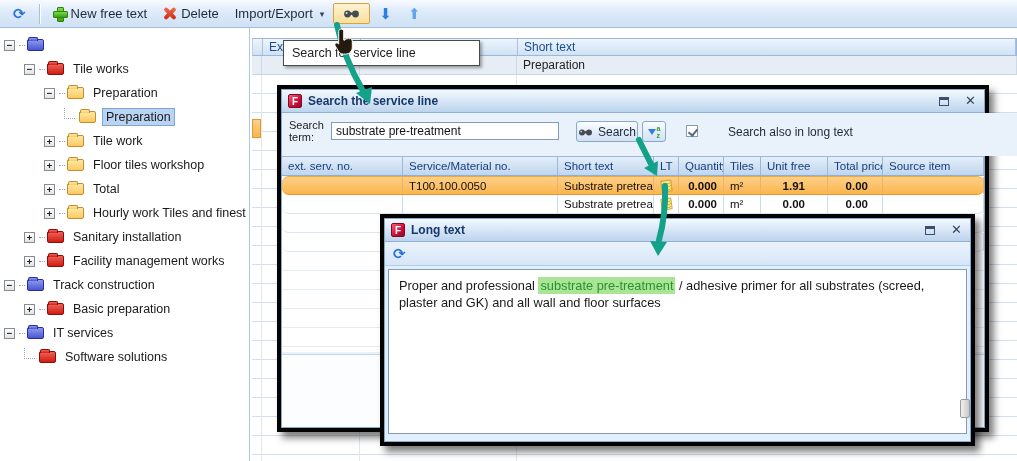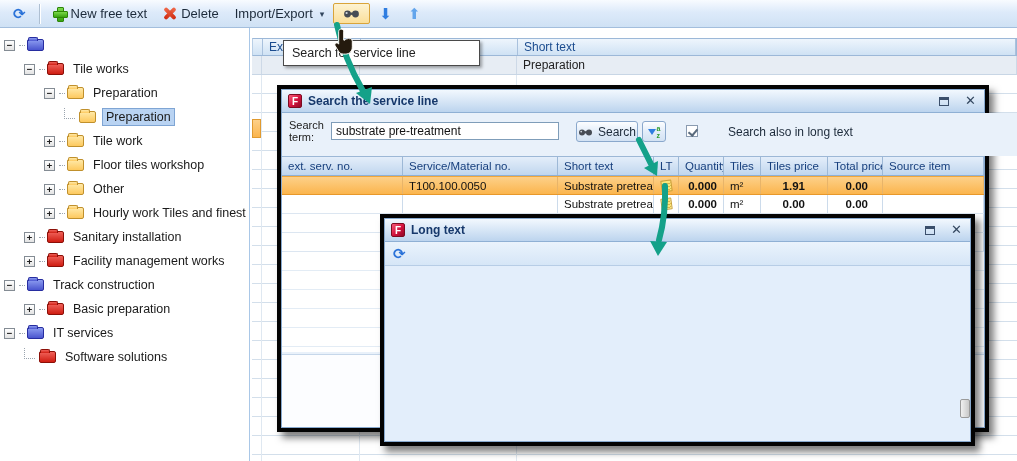--- a/index.html
+++ b/index.html
@@ -85,21 +85,21 @@
   .sd-sortbtn { position:absolute; left:360px; top:8px; width:24px; height:21px; gap:1px; }
   .sort-tri { width:0; height:0; border-left:4px solid transparent; border-right:4px solid transparent; border-top:6px solid #2f7de0; }
   .sort-az { font:bold 7px "Liberation Sans",sans-serif; color:#2f9e2f; line-height:7px; }
   .sd-check { position:absolute; left:404px; top:12px; width:12px; height:12px; background:#fff; border:1px solid #8a9bb0; }
   .sd-check::after { content:""; position:absolute; left:2.5px; top:1px; width:4px; height:7px; border-right:2px solid #5a6b7d; border-bottom:2px solid #5a6b7d; transform:rotate(40deg); }
   .sd-checklabel { position:absolute; left:422px; top:12px; font-size:12px; color:#1c2a3a;margin-left:24px; }
   .sd-table { position:absolute; left:0; top:66px; width:702px; background:#fff; }
   .shead,.srow { display:grid; grid-template-columns:121px 155px 96px 25px 45px 37px 67px 55px auto; }
   .shead { height:20px; background:linear-gradient(#e4eefa,#c0d6ee); border-top:1px solid #9db8d6; border-bottom:1px solid #8fb0d4; }
   .shead div { border-right:1px solid #9db8d6; display:flex; align-items:center; padding-left:6px; font-size:11.5px; color:#173f7d; white-space:nowrap; overflow:hidden; }
-  .srow { height:19px; border-bottom:1px solid #dce6f1; }
+  .srow { height:19px; border-bottom:1px solid #dce6f1;border-radius:7px; }
   .srow div { border-right:1px solid #ccdbeb; display:flex; align-items:center; padding:0 6px; font-size:11.5px; color:#111; white-space:nowrap; overflow:hidden; }
   .srow .num { justify-content:flex-end;font-weight:bold; }
   .srow .pr { padding-right:22px; } .srow .tp { padding-right:14px; }
   .srow .ctr { justify-content:center; padding:0; }
   .sel-orange { background:linear-gradient(#fdd089,#fbb54d); border-top:1px solid #f0a73c; border-bottom:1px solid #e8982a; }
   .sel-orange div { border-right-color:#e8b469; }
   .lt-icon { width:11px; height:12px; border:1px solid #c9a23a; border-radius:1px; transform:rotate(-8deg);
     background:repeating-linear-gradient(#fbe67a 0 2px,#d8b34a 2px 3px); }
   .sd-fill { position:relative; height:100px; background:repeating-linear-gradient(#ffffff 0 18px,#e3ecf5 18px 19px); }
   .sd-fill .vline { position:absolute; top:0; bottom:0; width:1px; background:#dfe8f1; }
@@ -185,21 +185,21 @@
     <div class="trow lv2">
         <span class="exp">+</span>
         <span class="dotline"></span>
         <span class="folder f-yellow"></span>
         <span class="tlabel">Floor tiles workshop</span>
       </div>
     <div class="trow lv2">
         <span class="exp">+</span>
         <span class="dotline"></span>
         <span class="folder f-yellow"></span>
-        <span class="tlabel">Other</span>
+        <span class="tlabel">Total</span>
       </div>
     <div class="trow lv2">
         <span class="exp">+</span>
         <span class="dotline"></span>
         <span class="folder f-yellow"></span>
         <span class="tlabel">Hourly work Tiles and finest</span>
       </div>
     <div class="trow lv1">
         <span class="exp">+</span>
         <span class="dotline"></span>
@@ -290,21 +290,21 @@
         <span class="sd-checklabel">Search also in long text</span>
       </div>
       <div class="sd-table">
         <div class="shead">
           <div>ext. serv. no.</div>
           <div>Service/Material no.</div>
           <div>Short text</div>
           <div>LT</div>
           <div>Quantity</div>
           <div>Tiles</div>
-          <div>Tiles price</div>
+          <div>Unit free</div>
           <div>Total price</div>
           <div>Source item</div>
         </div>
         <div class="srow sel-orange">
           <div></div>
           <div>T100.100.0050</div>
           <div>Substrate pretreatment</div>
           <div class="ctr">
               <span class="lt-icon"></span>
             </div>
@@ -368,20 +368,21 @@
     <div class="inner">
       <div class="titlebar">
         <span class="flogo">F</span>
         <span class="dlg-title">Long text</span>
         <span class="win-max"></span>
         <span class="win-close">✕</span>
       </div>
       <div class="lt-toolbar">
         <span class="icon-refresh">⟳</span>
       </div>
+      <div class="lt-content"><span>Proper and professional </span><span class="hl-green">substrate pre-treatment</span><span> / adhesive primer for all substrates (screed, plaster and GK) and all wall and floor surfaces</span></div>
       <div class="lt-thumb"></div>
     </div>
   </div>
 
   <svg class="overlay" viewBox="0 0 1017 461">
     <path d="M337 25 Q344 58 363 91" stroke="#14a189" stroke-width="6" fill="none" stroke-linecap="round"></path>
     <polygon points="370,104 356,93 372,87" fill="#14a189"></polygon>
     <path d="M639 140 L651 164" stroke="#14a189" stroke-width="6" fill="none" stroke-linecap="round"></path>
     <polygon points="657,176 644,168 658,161" fill="#14a189"></polygon>
     <path d="M665 186 Q666 215 659 240" stroke="#14a189" stroke-width="6" fill="none" stroke-linecap="round"></path>

